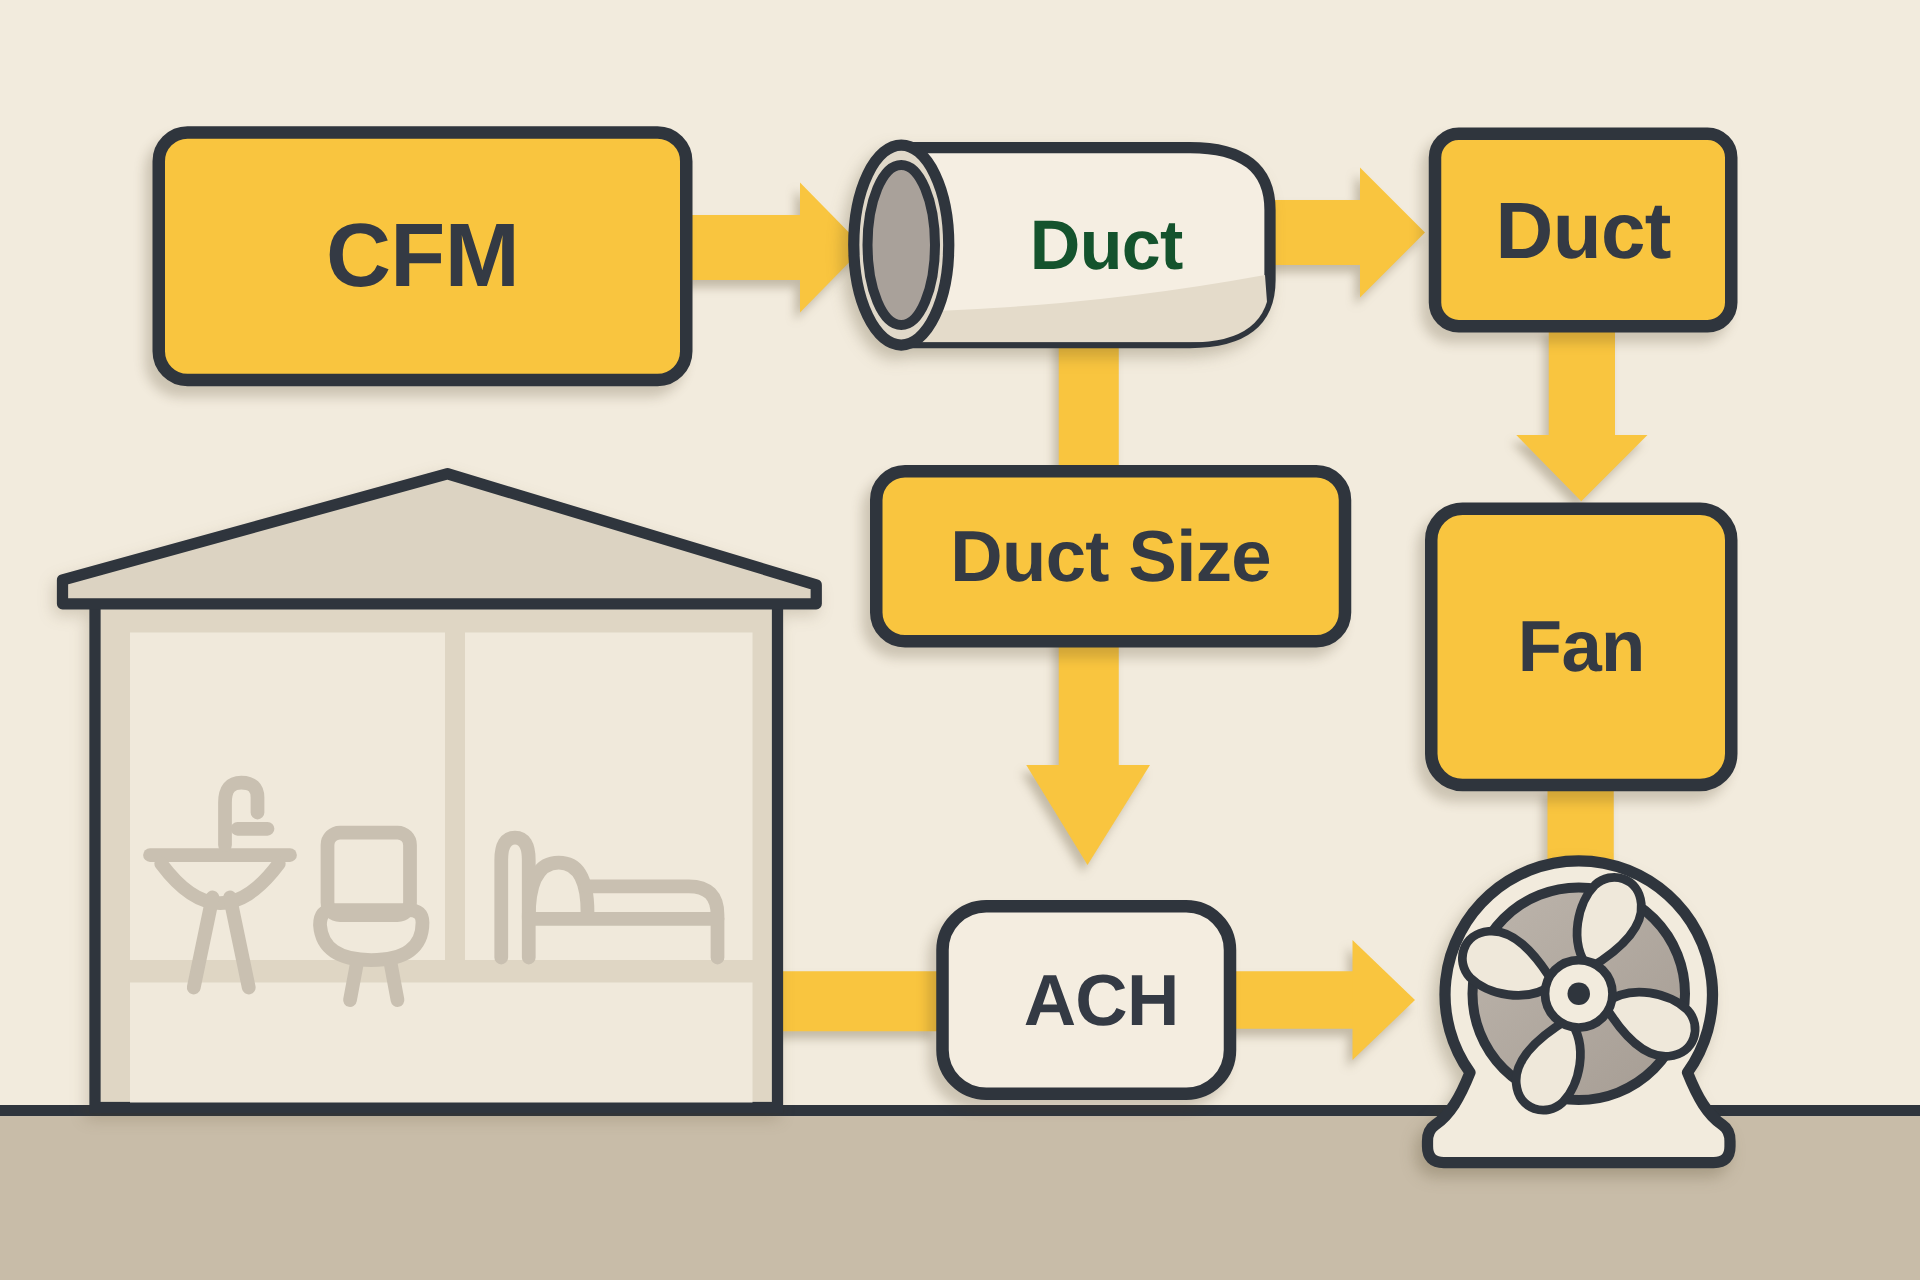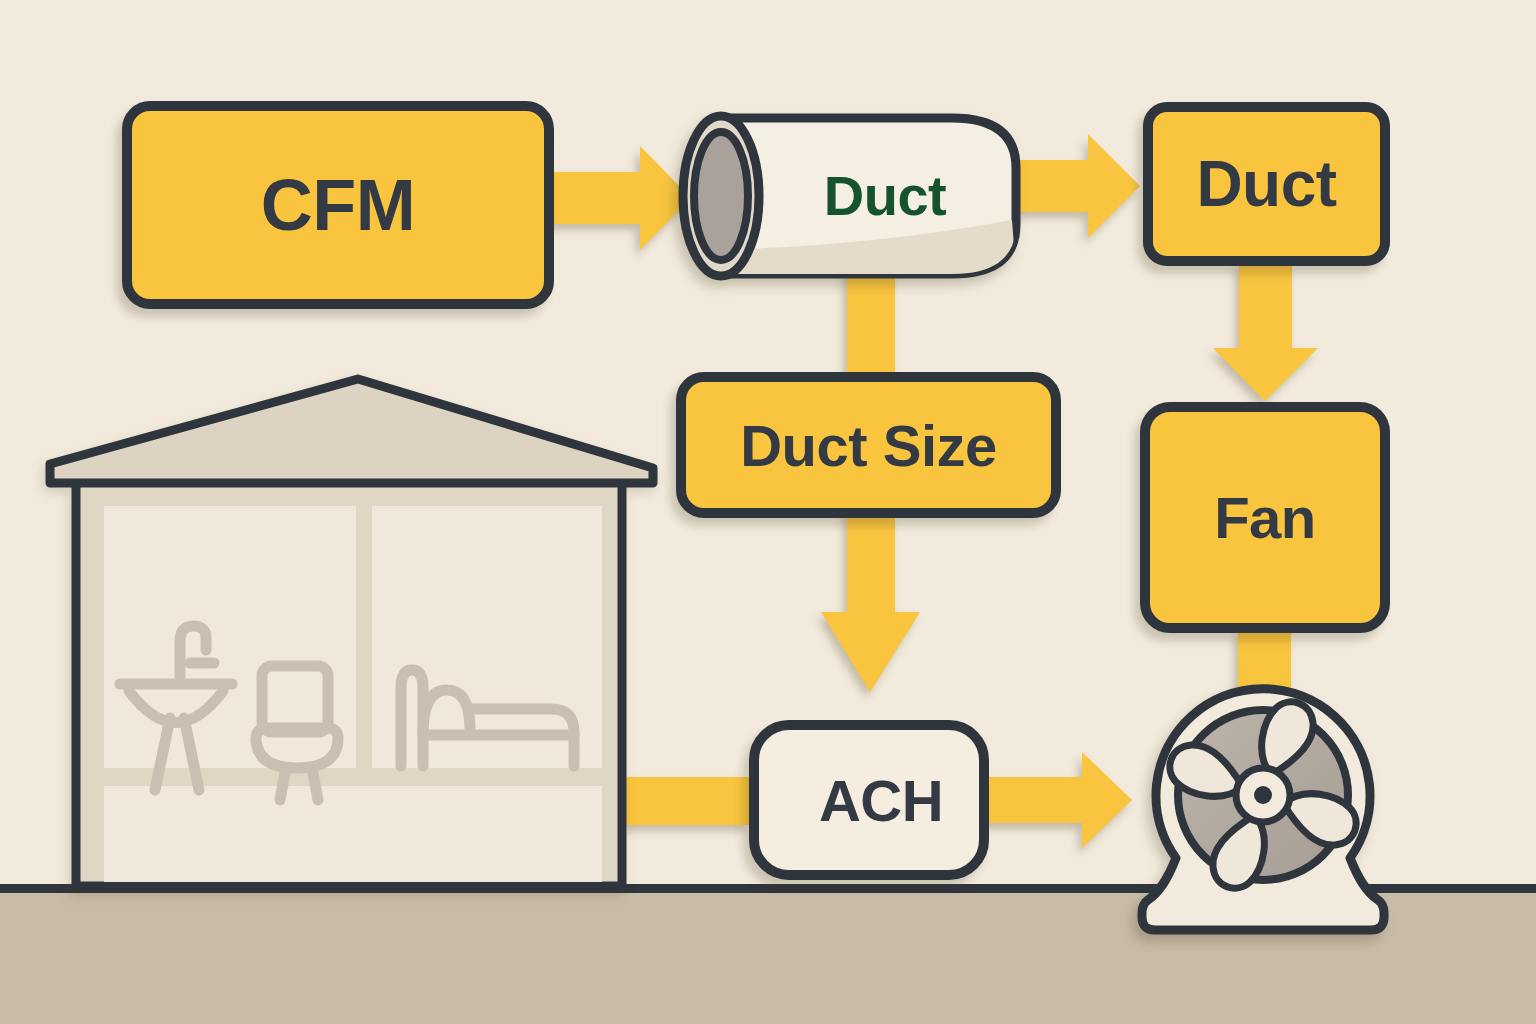--- a/index.html
+++ b/index.html
@@ -18,21 +18,21 @@
   #shapes-layer{filter:drop-shadow(-5px 7px 6px rgba(75,60,30,.26));}
 
   
   .box{position:absolute;display:flex;flex-direction:column;align-items:center;justify-content:center;
        border:10px solid #2F353D;color:#343A44;font-weight:700;letter-spacing:-.5px;text-align:center;
        box-shadow:-6px 8px 9px rgba(75,60,30,.22);box-sizing:border-box;}
   .box.yellow{background:#F9C53F;}
   .box.cream{background:#F4EDE0;}
   #box-exhaust{left:122px;top:101px;width:432px;height:208px;border-radius:28px;font-size:72px;line-height:74px;}
   #box-gage{left:1143px;top:102px;width:247px;height:164px;border-radius:24px;font-size:64px;}
-  #box-duct-size{left:676px;top:372px;width:385px;height:146px;border-radius:28px;font-size:58px;}
+  #box-duct-size{left:696px;top:372px;width:385px;height:146px;border-radius:28px;font-size:58px;}
   #box-fan-duty{left:1140px;top:402px;width:250px;height:231px;border-radius:30px;font-size:58px;line-height:62px;}
   #box-ach{left:749px;top:720px;width:240px;height:160px;border-radius:40px;font-size:58px;padding-left:24px;}
 
   
   #duct-label{position:absolute;left:775px;top:162px;width:220px;height:66px;display:flex;align-items:center;
       justify-content:center;color:#14532d;font-weight:700;font-size:56px;letter-spacing:-.5px;}
 </style>
 </head>
 <body>
 

